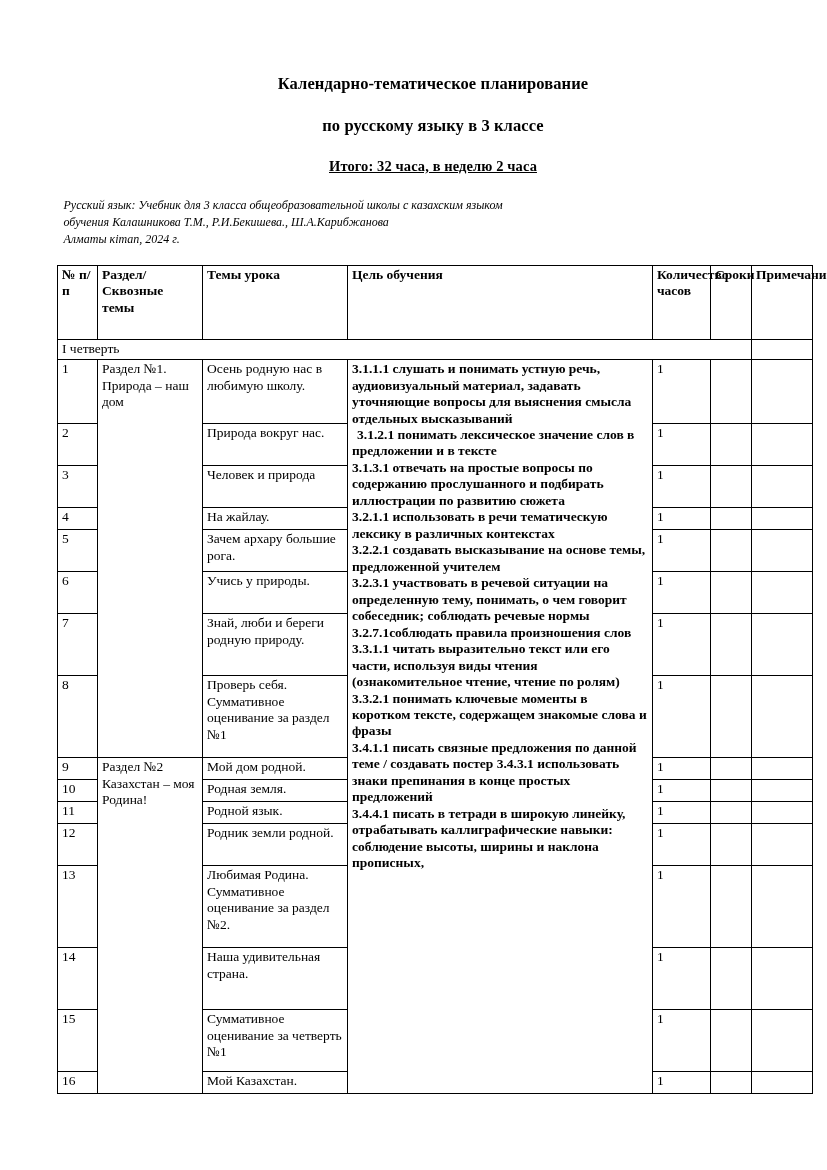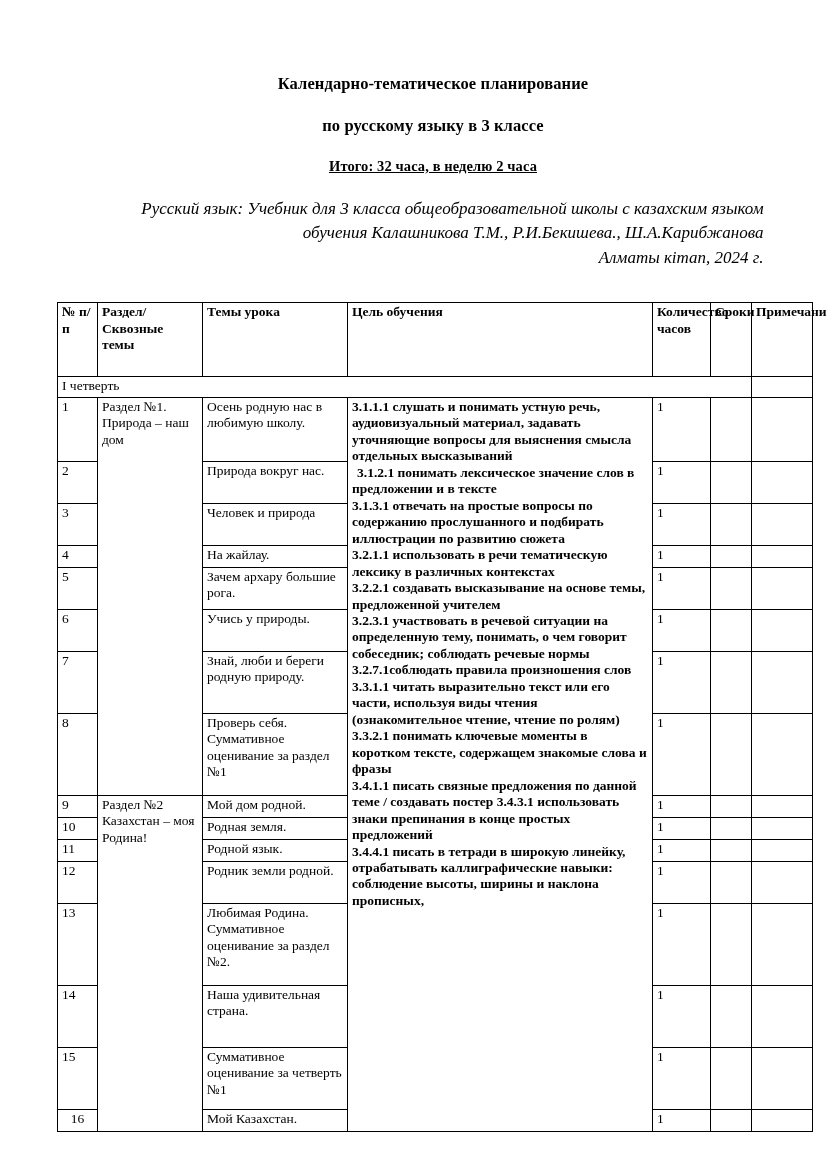--- a/index.html
+++ b/index.html
@@ -35,34 +35,34 @@
     line-height: 1.0;
     margin-bottom: 25px;
     letter-spacing: 0.1px;
   }
   .heading .h-line.small {
     font-size: 14.5px;
     margin-bottom: 23px;
     text-decoration: underline;
   }
   .subheading {
-    text-align: right;
+    text-align: left;
     font-style: italic;
-    font-size: 17px;
+    font-size: 12px;
     line-height: 1.45;
     margin: 0 auto;
     width: 700px;
   }
   .subheading .sub-line {
     white-space: nowrap;
   }
 
   
   .table-wrap {
-    margin-top: 32px;
+    margin-top: 16px;
     padding-left: 57px;
     padding-right: 8px;
   }
   table.ktp {
     border-collapse: collapse;
     table-layout: fixed;
     width: 755px;
     font-size: 13.5px;
   }
   table.ktp td, table.ktp th {
@@ -281,21 +281,21 @@
 
         <tr>
           <td class="num-cell" style="height:58px;">15</td>
           <td class="theme-bold">Суммативное оценивание за четверть №1</td>
           <td class="hours-cell">1</td>
           <td></td>
           <td></td>
         </tr>
 
         <tr>
-          <td class="num-cell" style="height:18px;text-align:center;">16</td>
+          <td class="num-cell" style="height:18px;">16</td>
           <td>Мой Казахстан.</td>
           <td class="hours-cell">1</td>
           <td></td>
           <td></td>
         </tr>
       </tbody>
     </table>
   </div>
 
 </div>

